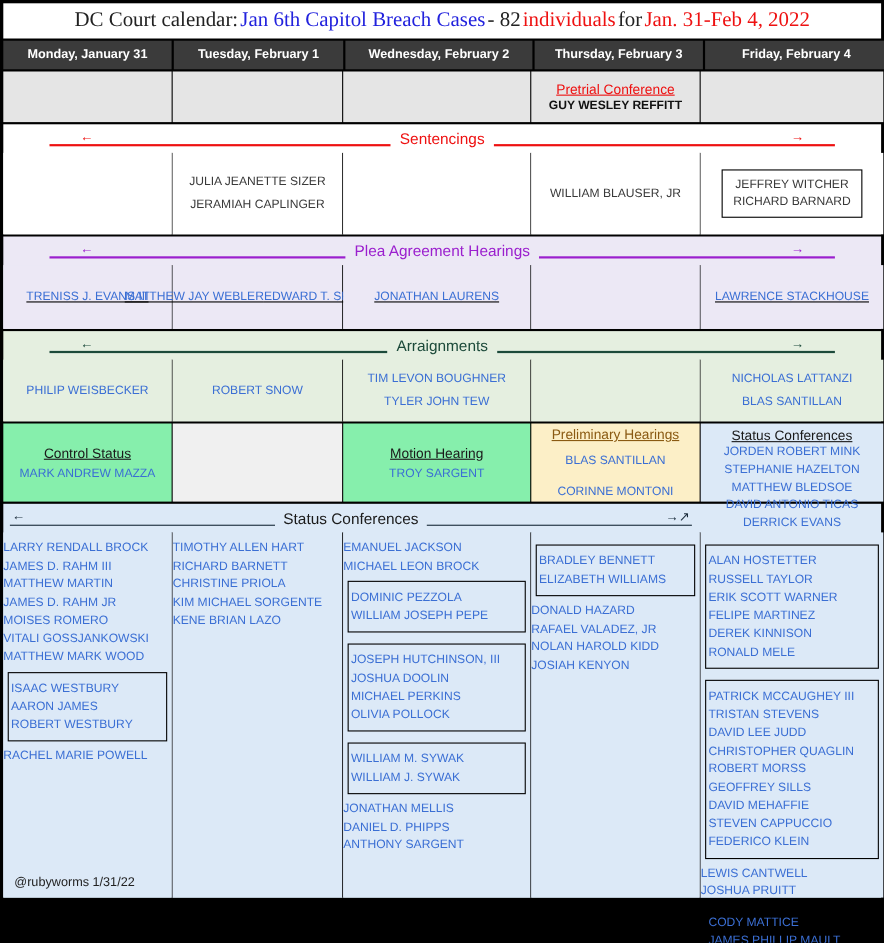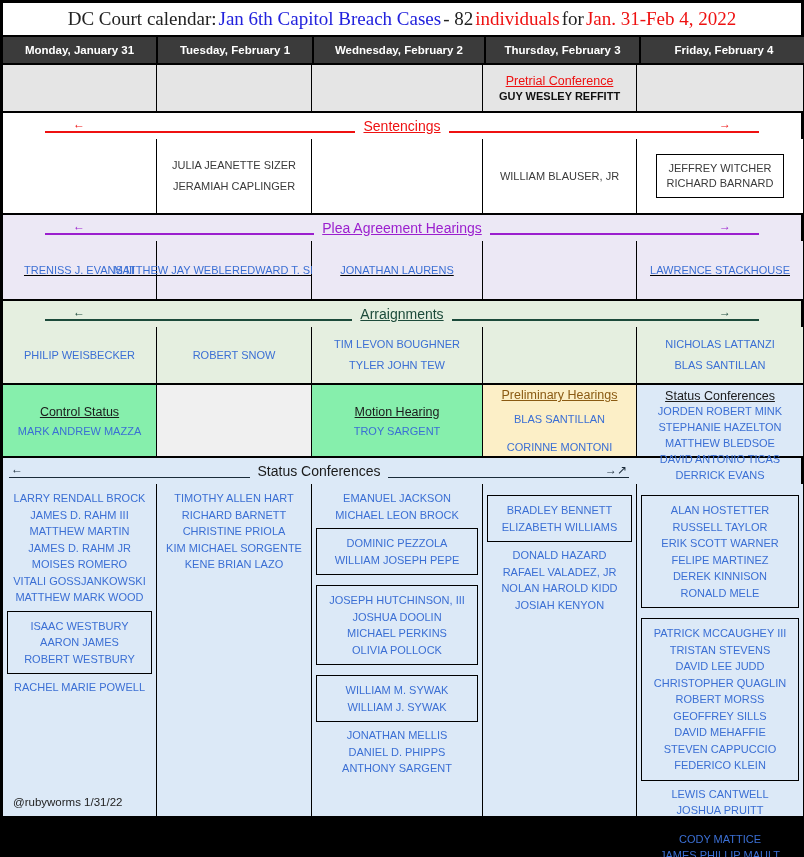--- a/index.html
+++ b/index.html
@@ -27,21 +27,21 @@
   .pretrial-row{height:46px;}
   .pretrial-row .cell{background:#f2f2f2;display:flex;flex-direction:column;align-items:center;justify-content:center;}
   .pretrial-row .cell.white{background:#e5e5e5;}
   .evt-title{font-size:12.5px;text-decoration:underline;}
   .evt-title.red{color:#ee1111;}
   .evt-name-dark{font-size:11px;font-weight:bold;color:#111;margin-top:2px;}
 
   
   .band-head{position:relative;height:26px;display:flex;align-items:center;justify-content:center;}
   .band-head .hline{position:absolute;left:42px;right:42px;bottom:6px;height:2px;}
-  .band-head .lbl{position:relative;z-index:2;font-size:14px;padding:0 8px;text-decoration:underline;}
+  .band-head .lbl{position:relative;z-index:2;font-size:14px;padding:0 8px;}
   .band-head .arrow-l{position:absolute;left:70px;bottom:9px;font-size:12px;z-index:3;line-height:1;}
   .band-head .arrow-r{position:absolute;right:70px;bottom:9px;font-size:12px;z-index:3;line-height:1;}
 
   
   .sent-band{background:#fff;}
   .sent-head .lbl{color:#ee1111;background:#fff;}
   .sent-head .hline{background:#ee1111;}
   .sent-head .arrow-l,.sent-head .arrow-r{color:#ee1111;background:#fff;}
   .sent-body{display:flex;height:74px;}
   .sent-body .cell{display:flex;flex-direction:column;align-items:center;justify-content:center;background:#fff;}
@@ -79,21 +79,21 @@
 
   
   .sc-band{background:#dce9f7;}
   .sc-head{position:relative;height:26px;display:flex;align-items:center;justify-content:center;}
   .sc-head .lbl{font-size:14px;color:#1a1a1a;background:#dce9f7;padding:0 8px;position:relative;z-index:2;}
   .sc-head .hline{position:absolute;left:6px;right:6px;bottom:6px;height:1px;background:#1a2b3a;}
   .sc-head .arrow-l{position:absolute;left:8px;bottom:9px;font-size:12px;color:#1a2b3a;background:#dce9f7;z-index:3;line-height:1;}
   .sc-head .arrow-r{position:absolute;right:8px;bottom:8px;font-size:12px;color:#1a2b3a;background:#dce9f7;z-index:3;line-height:1;}
   .sc-body{display:flex;height:332px;}
   .sc-body .cell{background:#dce9f7;display:flex;flex-direction:column;align-items:center;padding-top:6px;position:relative;}
-  .grp{width:100%;display:flex;flex-direction:column;align-items:center;}
+  .grp{width:100%;display:flex;flex-direction:column;align-items:flex-start;}
   .grp.box{border:1px solid #000;box-sizing:border-box;padding:6px 2px;margin:5px 4px;width:calc(100% - 8px);}
   .grp.plain{padding:0 2px;}
   .sc-name{font-size:11px;color:#3b6fd4;line-height:1.5;white-space:nowrap;}
   .credit{position:absolute;bottom:8px;left:10px;font-size:11.5px;color:#222;}
 </style>
 </head>
 <body>
 
 <div id="page">
 

